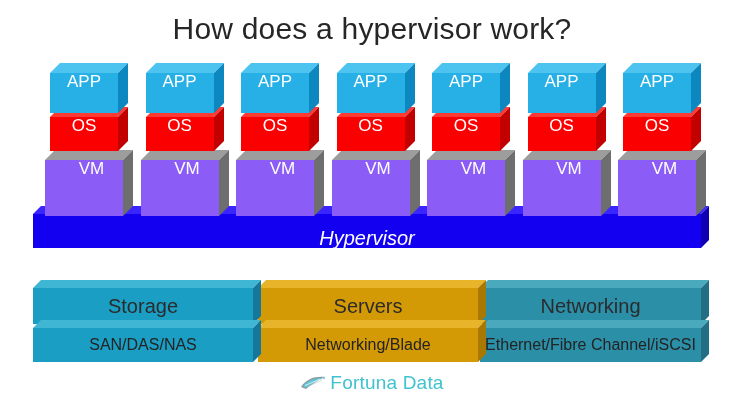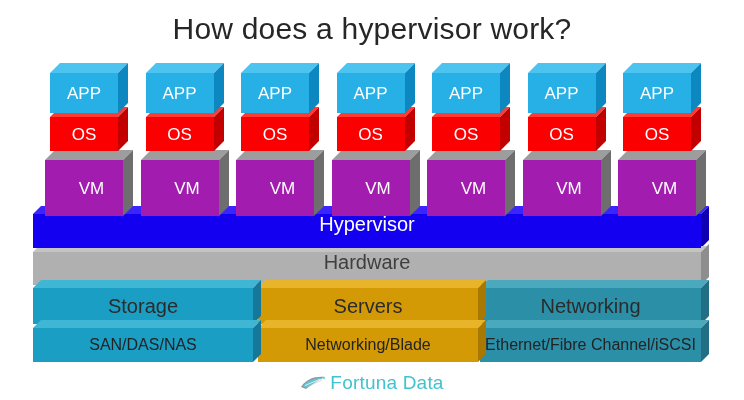--- a/index.html
+++ b/index.html
@@ -16,21 +16,21 @@
     text-align:center;
     font-size:30px;color:#262626;font-weight:400;
     letter-spacing:0.2px;
     font-family:"Liberation Sans", sans-serif;
   }
 
   
   .blk{position:absolute;}
   .blk .face{
     position:absolute;left:0;top:0;right:0;bottom:0;
-    display:flex;align-items:center;justify-content:center;
+    display:flex;align-items:flex-start;justify-content:center;
     z-index:3;
   }
   .blk .side{
     position:absolute;z-index:2;
   }
   .blk .topf{
     position:absolute;z-index:2;
   }
   .blk .label{
     font-family:"Liberation Sans", sans-serif;
@@ -40,30 +40,30 @@
   .app .face{background:#27b0e6;}
   .app .topf{background:#4dc4f0;}
   .app .side{background:#0d87c0;}
   .app .label{color:#ffffff;font-size:17px;}
 
   .os .face{background:#fa0000;}
   .os .topf{background:#ff3a32;}
   .os .side{background:#c20000;}
   .os .label{color:#ffffff;font-size:17px;}
 
-  .vm .face{background:#a21caf;padding-left:15px;}
+  .vm .face{background:#8b5cf6;padding-left:15px;}
   .vm .topf{background:#9d9d9d;}
   .vm .side{background:#6e6e6e;}
   .vm .label{color:#ffffff;font-size:17px;}
 
   
   .bar{position:absolute;}
   .bar .face{
     position:absolute;left:0;top:0;right:0;bottom:0;
-    display:flex;align-items:flex-start;justify-content:center;z-index:3;
+    display:flex;align-items:flex-end;justify-content:center;z-index:3;font-style:italic;
   }
   .bar .side{position:absolute;z-index:2;}
   .bar .topf{position:absolute;z-index:2;}
   .bar .label{font-family:"Liberation Sans", sans-serif;white-space:nowrap;line-height:1;}
 
   .hyp .face{background:#1400f0;}
   .hyp .topf{background:#3a25ff;}
   .hyp .side{background:#1000b4;}
   .hyp .label{color:#ffffff;font-size:20px;}
 
@@ -266,27 +266,20 @@
     </div>
 
   <div class="bar hyp" style="left:33px;top:214px;width:668px;height:34px;">
     <div class="topf" style="left:0;top:-8px;width:668px;height:8px;transform:skewX(-45deg);transform-origin:bottom left;"></div>
     <div class="side" style="left:668px;top:0;width:8px;height:34px;transform:skewY(-45deg);transform-origin:top left;"></div>
     <div class="face">
       <span class="label">Hypervisor</span>
     </div>
   </div>
 
-  <div class="bar hw" style="left:33px;top:252px;width:668px;height:33px;">
-    <div class="topf" style="left:0;top:-6px;width:668px;height:6px;transform:skewX(-45deg);transform-origin:bottom left;"></div>
-    <div class="side" style="left:668px;top:0;width:8px;height:33px;transform:skewY(-45deg);transform-origin:top left;"></div>
-    <div class="face">
-      <span class="label">Hardware</span>
-    </div>
-  </div>
 
   <div id="infra-root">
       <div class="cell teal big" style="left: 33px; top: 288px; width: 220px; height: 36px; z-index: 30;">
         <div class="topf" style="left: 0px; top: -8px; width: 220px; height: 8px; transform: skewX(-45deg); transform-origin: left bottom;"></div>
         <div class="side" style="left: 220px; top: 0px; width: 8px; height: 36px; transform: skewY(-45deg); transform-origin: left top;"></div>
         <div class="face">
           <span class="label">Storage</span>
         </div>
       </div>
       <div class="cell teal small" style="left: 33px; top: 328px; width: 220px; height: 34px; z-index: 30;">

